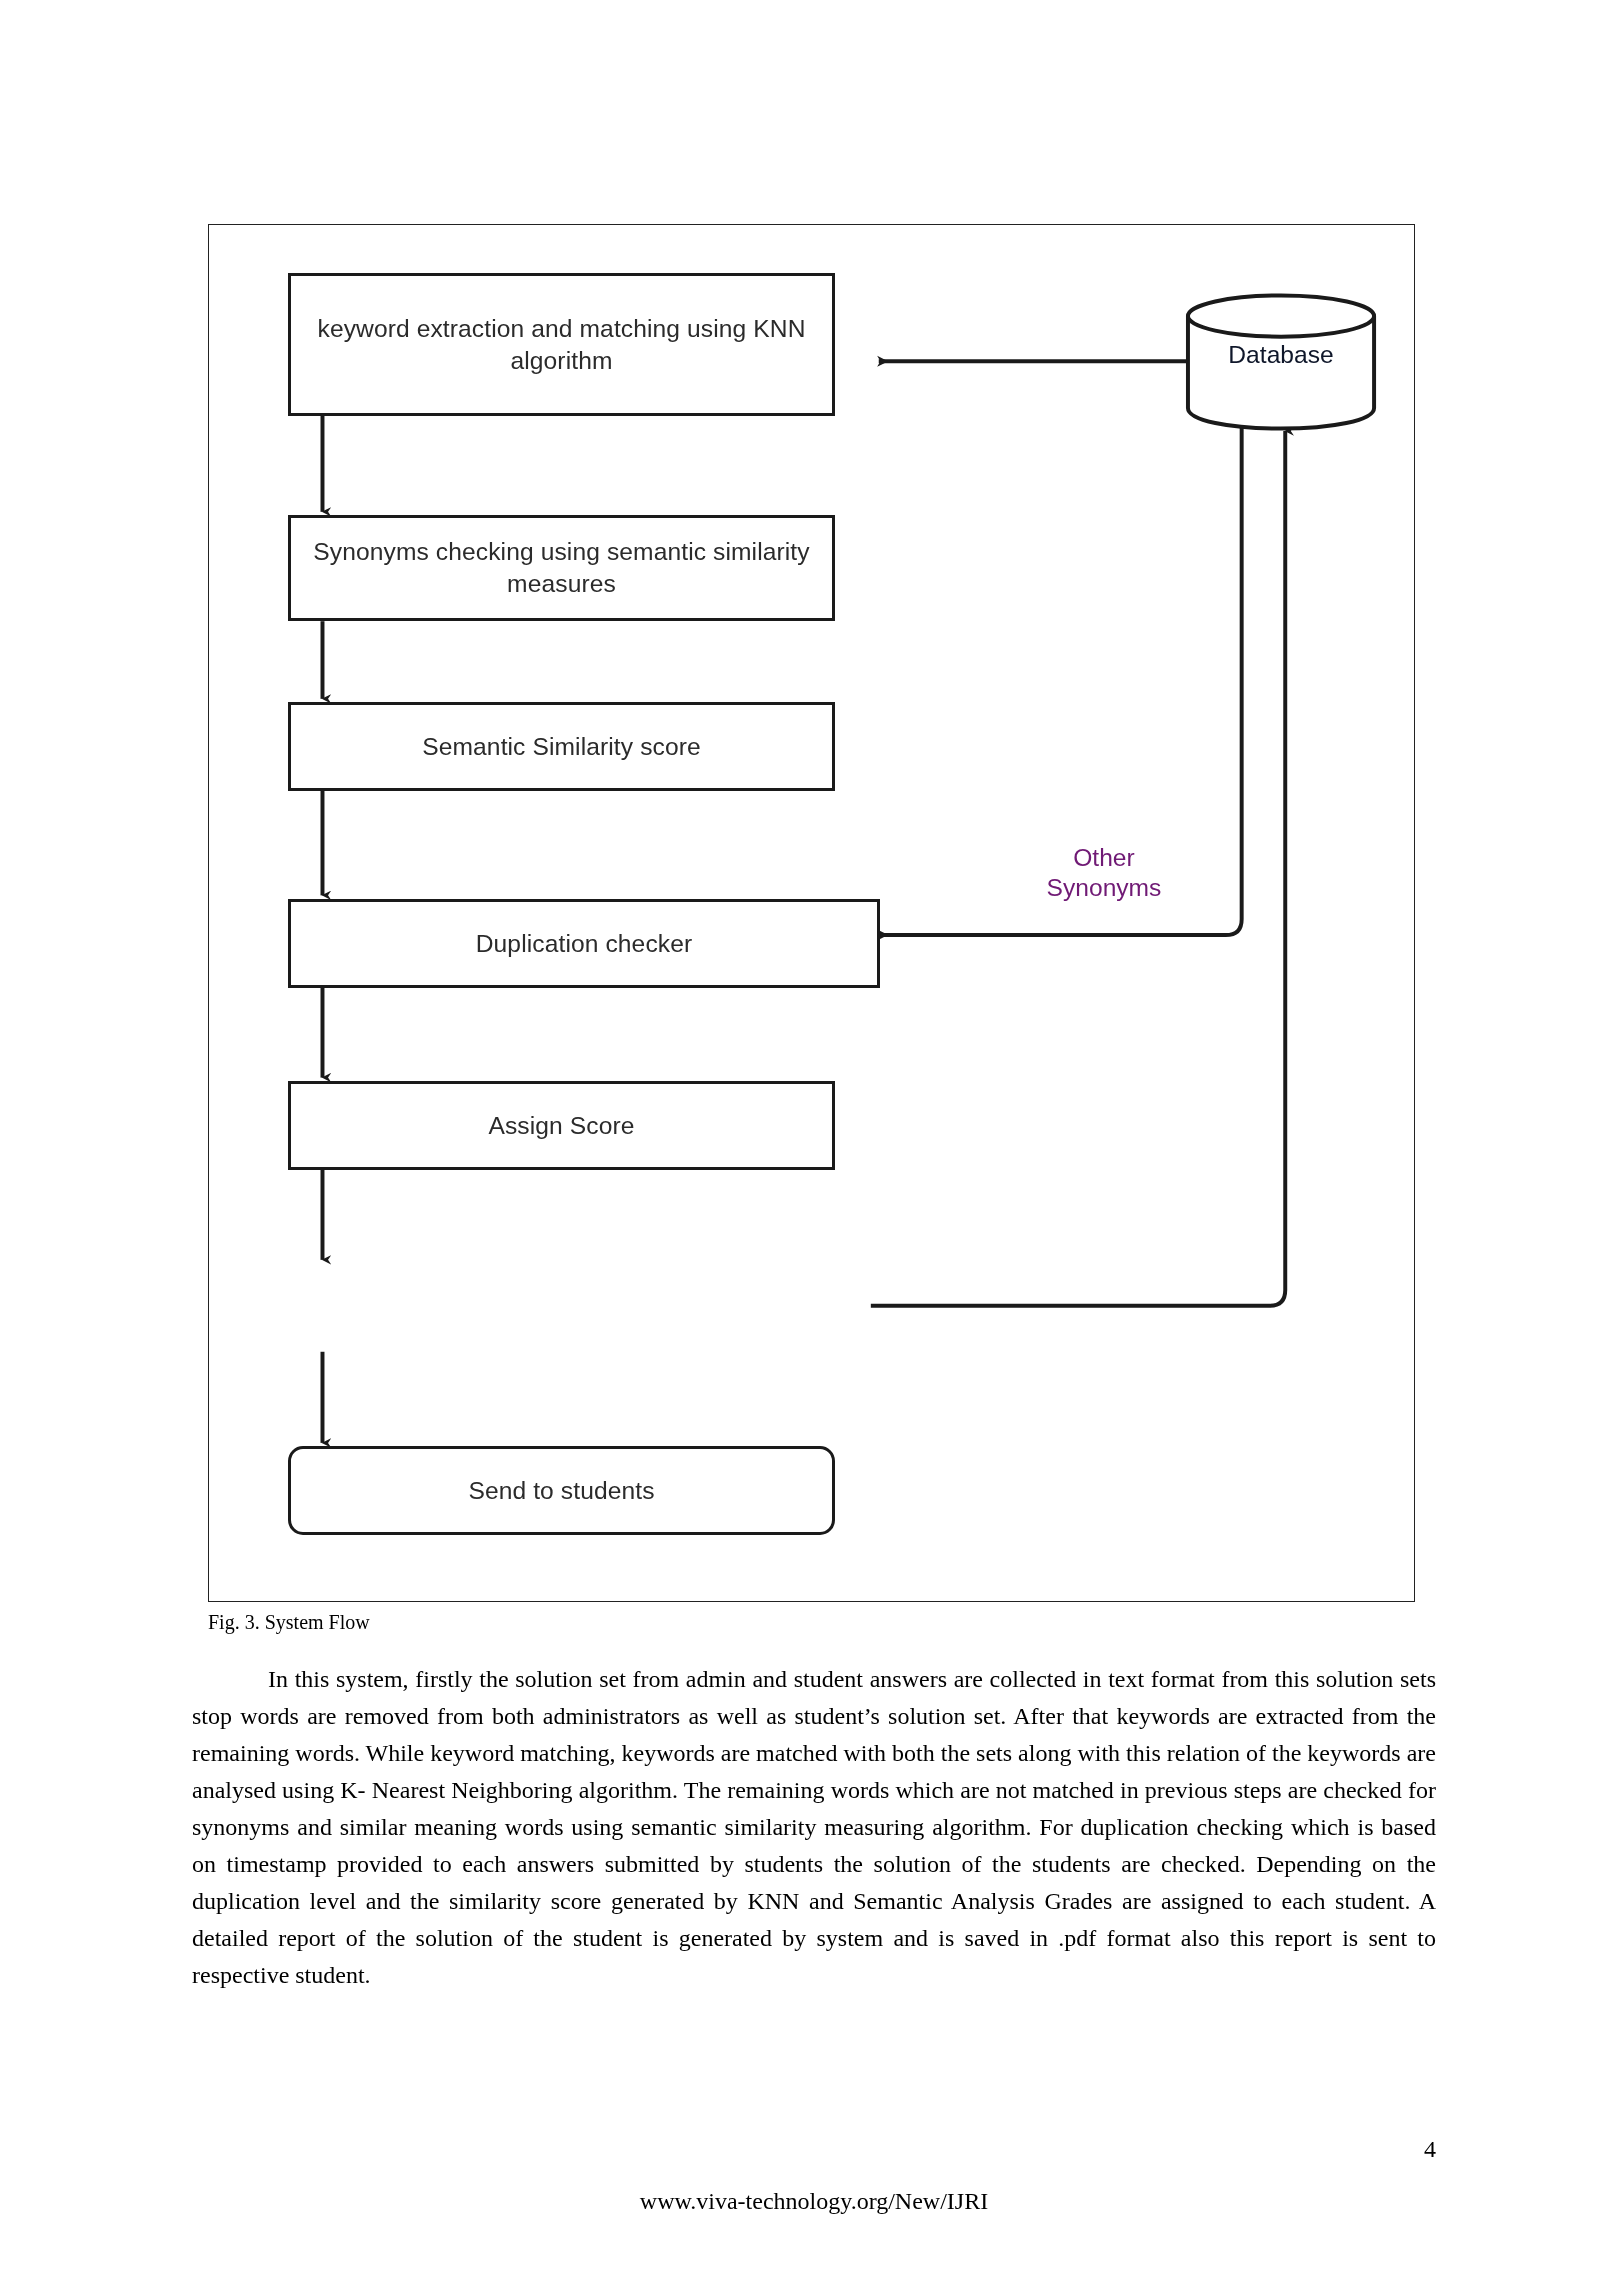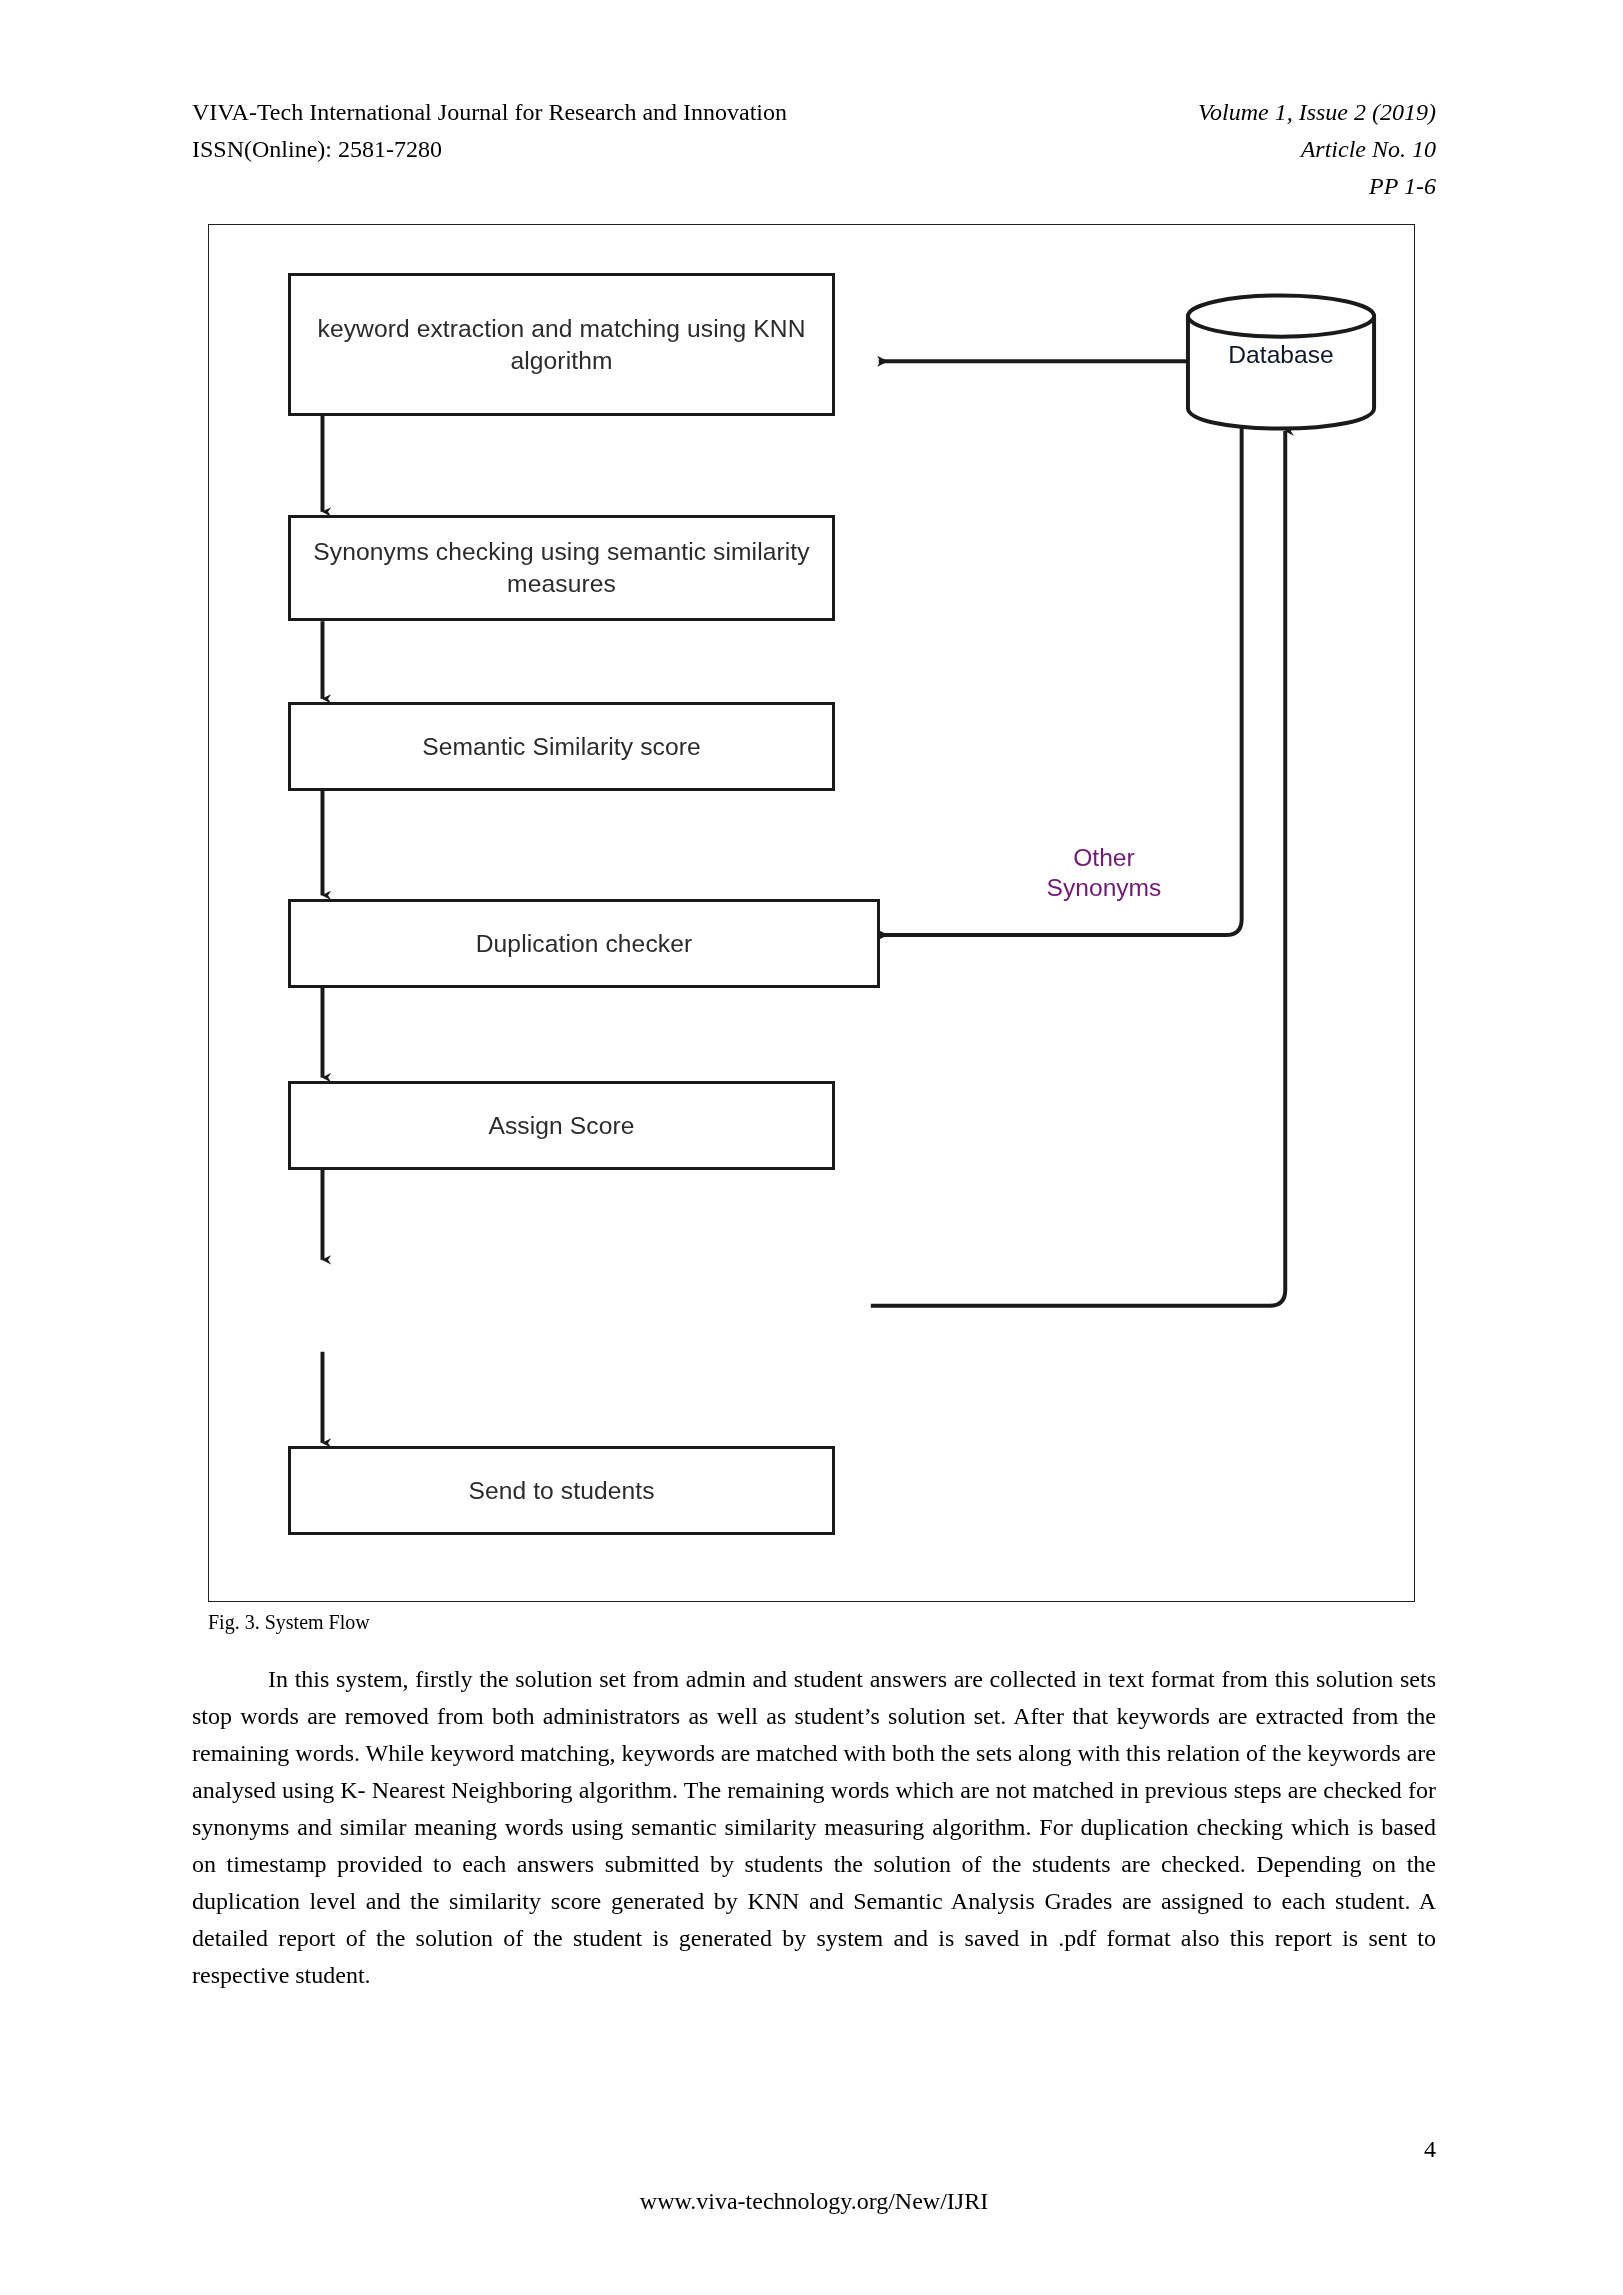--- a/index.html
+++ b/index.html
@@ -65,33 +65,20 @@
   .pageno{position:absolute;left:1347px;top:2136px;width:89px;
           text-align:right;font-size:24px;}
   .footer-url{position:absolute;left:192px;top:2188px;width:1244px;
               text-align:center;font-size:24px;}
 </style>
 </head>
 <body>
 
 <div class="page">
 
-  <div class="hdr">
-    <div class="hdr-row">
-      <div class="hdr-left">
-        <div>VIVA-Tech International Journal for Research and Innovation</div>
-        <div>ISSN(Online): 2581-7280</div>
-      </div>
-      <div class="hdr-right">
-        <div>Volume 1, Issue 2 (2019)</div>
-        <div>Article No. 10</div>
-        <div>PP 1-6</div>
-      </div>
-    </div>
-  </div>
 
   <div class="figwrap">
 
     <svg class="figsvg" width="1204" height="1374" viewBox="0 0 1519 1734">
       <defs>
         <marker id="arrowDown" markerWidth="16" markerHeight="16" refX="6" refY="11" orient="auto" markerUnits="userSpaceOnUse">
           <path d="M0,0 L6,12 L12,0 L6,4 Z" fill="#1a1a1a"></path>
         </marker>
         <marker id="arrowLeft" markerWidth="18" markerHeight="18" refX="12" refY="7" orient="auto" markerUnits="userSpaceOnUse">
           <path d="M14,0 L0,7 L14,14 L10,7 Z" fill="#1a1a1a"></path>
@@ -137,21 +124,21 @@
 
     <div class="nodebox" style="left:79px;top:674px;width:592px;height:89px;">
       <span>Duplication checker</span>
     </div>
 
     <div class="nodebox" style="left:79px;top:856px;width:547px;height:89px;">
       <span>Assign Score</span>
     </div>
 
 
-    <div class="nodebox" style="left:79px;top:1221px;width:547px;height:89px;">
+    <div class="nodebox" style="left:79px;top:1221px;width:547px;height:89px;border-radius:15px;">
       <span>Send to students</span>
     </div>
 
     <svg style="position:absolute;left:975px;top:67px;" width="198" height="140" viewBox="0 0 250 176">
       <g stroke="#1a1a1a" stroke-width="5" fill="#ffffff">
         <path d="M5,30 L5,146 C5,162 58,172 122,172 C186,172 240,162 240,146 L240,30"></path>
         <ellipse cx="122.5" cy="30" rx="117.5" ry="26"></ellipse>
       </g>
     </svg>
     <div class="dblabel" style="left:977px;top:116px;">Database</div>

